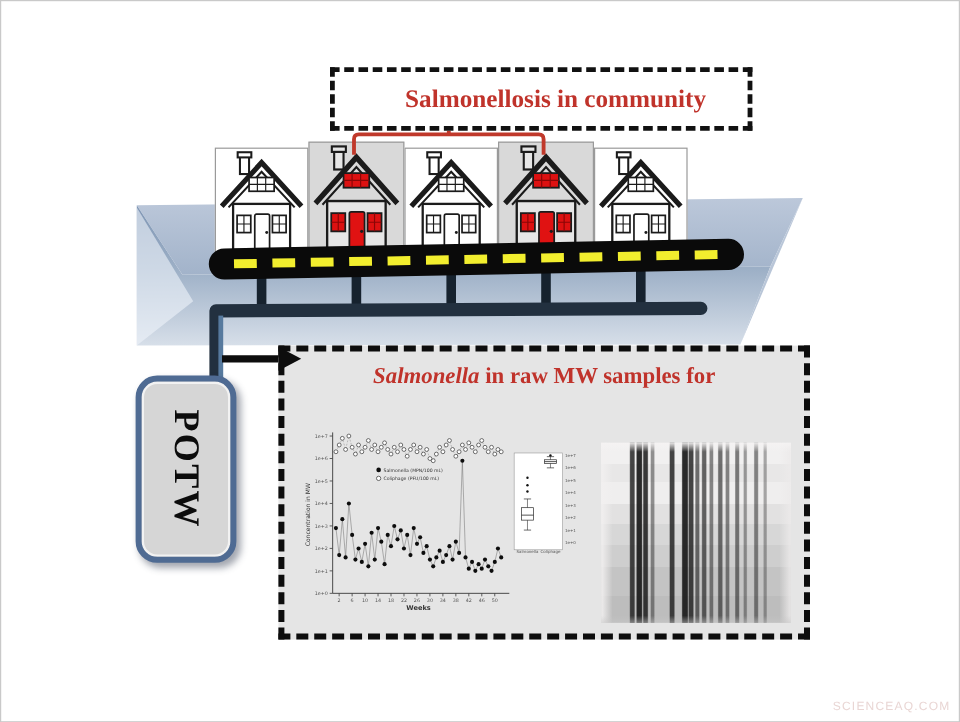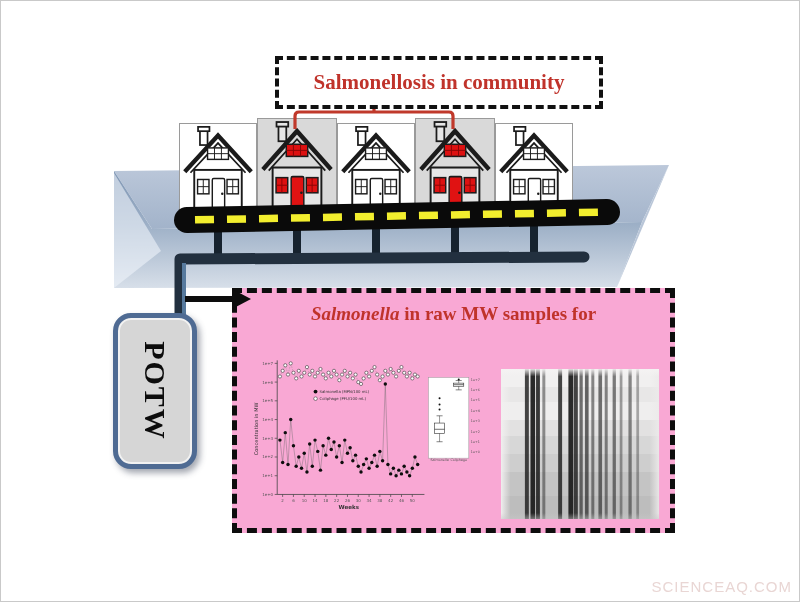--- a/index.html
+++ b/index.html
@@ -6,35 +6,35 @@
   #canvas{
     position:relative;width:798px;height:600px;margin:0;
     border:1px solid #c9c9c9;background:#ffffff;overflow:hidden;
     font-family:"Liberation Sans",sans-serif;
   }
   .layer{position:absolute;left:0;top:0;width:800px;height:602px;pointer-events:none;}
   
   #community-title-box{
     position:absolute;left:274px;top:55px;width:320px;height:45px;
     border:4px dashed #111;background:#fff;z-index:4;
-    display:flex;align-items:center;justify-content:center;
+    display:flex;align-items:center;justify-content:center;padding-left:24px;
   }
   #community-title-box .t{
     font-family:"Liberation Serif",serif;font-weight:bold;font-size:21px;color:#c0332b;
     white-space:nowrap;
   }
   
   .house-tile{position:absolute;z-index:2;border:1px solid #9a9a9a;box-sizing:border-box;}
   .house-tile.normal{background:#ffffff;}
   .house-tile.infected{background:#d9d9d9;}
   .house-tile svg{display:block;width:100%;height:100%;}
   
   #surveillance-box{
     position:absolute;left:231px;top:287px;width:443px;height:245px;
-    border:5px dashed #0d0d0d;background:#f9a8d4;z-index:4;box-sizing:border-box;
+    border:5px dashed #0d0d0d;background:#e5e5e5;z-index:4;box-sizing:border-box;
   }
   #surveillance-title{
     margin-top:9px;text-align:center;
     font-family:"Liberation Serif",serif;font-weight:bold;font-size:19px;color:#c0332b;
     line-height:24px;
   }
   #surveillance-title .it{font-style:italic;}
   
   #chart-wrap{position:absolute;left:14px;top:62px;width:242px;height:170px;}
   #chart-wrap svg{display:block;width:100%;height:100%;font-family:"DejaVu Sans",sans-serif;}
@@ -51,21 +51,21 @@
     display:flex;align-items:center;justify-content:center;box-sizing:border-box;
   }
   #potw-box .t{
     transform:rotate(90deg);
     font-family:"Liberation Serif",serif;font-weight:bold;font-size:30px;color:#0c0c0c;
     letter-spacing:2px;white-space:nowrap;
   }
   
   #watermark{
     position:absolute;right:7px;bottom:6px;z-index:7;
-    font-size:15px;color:#e9d6d4;letter-spacing:1px;font-family:"Liberation Sans",sans-serif;
+    font-size:10px;color:#e9d6d4;letter-spacing:1px;font-family:"Liberation Sans",sans-serif;
   }
   .z1{z-index:1}.z3{z-index:3}.z6{z-index:6}
 </style>
 </head>
 <body>
 
 <div id="canvas">
 
   <svg class="layer z1" viewBox="0 0 800 602">
     <defs>

